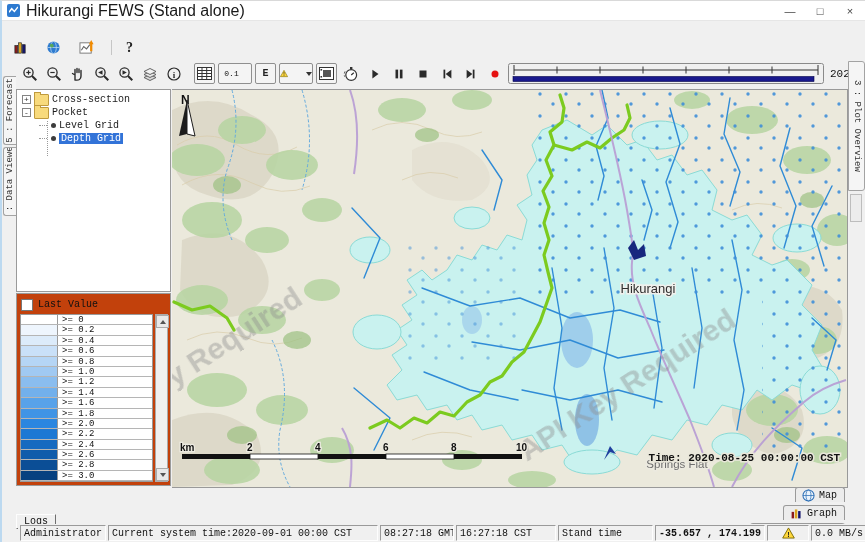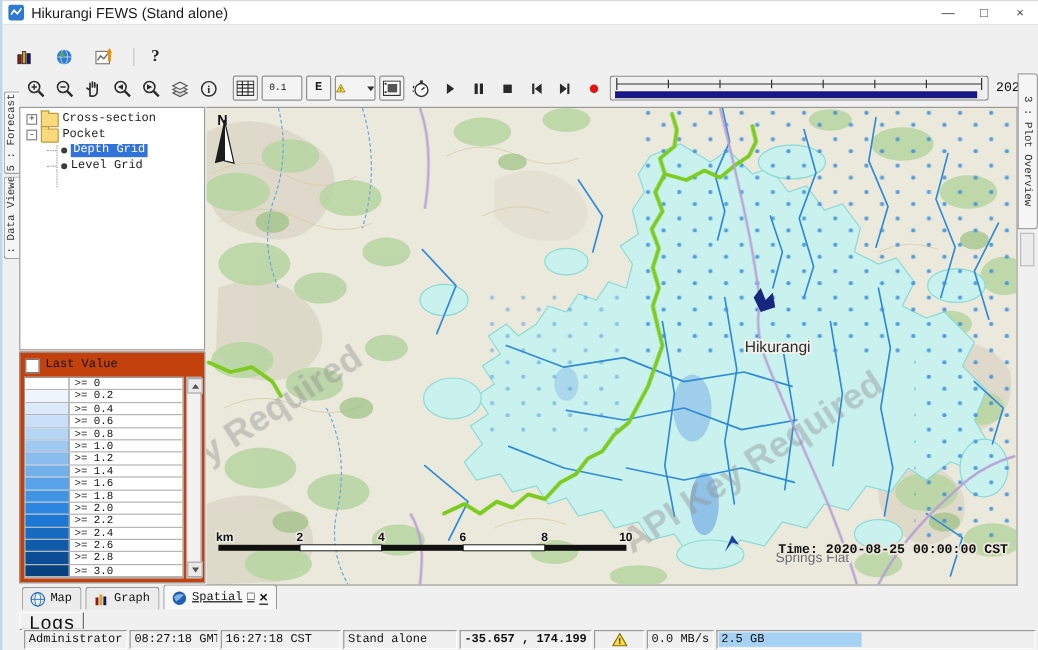--- a/index.html
+++ b/index.html
@@ -3,21 +3,21 @@
 <meta charset="utf-8">
 <style>
   html,body{margin:0;padding:0;background:#d8d8d8;}
   #app{position:relative;width:865px;height:542px;background:#f0f0f0;overflow:hidden;
        font-family:"Liberation Sans",sans-serif;box-sizing:border-box;
        border-left:2px solid #bcd9f0;border-top:1px solid #d9d9d9;}
   
   .titlebar{position:absolute;left:0;top:0;right:0;height:19px;background:#ffffff;
             display:flex;align-items:center;gap:6px;padding-left:5px;border-bottom:1px solid #e6e6e6;}
   .app-ico{width:13px;height:13px;background:#2d7ad0;border-radius:2px;display:inline-flex;align-items:center;justify-content:center;}
-  .title{font-size:12px;color:#1a1a1a;}
+  .title{font-size:16px;color:#1a1a1a;}
   .winbtns{margin-left:auto;display:flex;height:100%;}
   .winbtn{width:30px;display:flex;align-items:center;justify-content:center;font-size:11px;color:#444;}
   
   .menubar{position:absolute;left:0;top:19px;right:0;height:17px;display:flex;align-items:center;padding-left:4px;}
   .menu-item{font-size:12px;color:#111;padding:0 8px;}
   .toolbar1{position:absolute;left:0;top:36px;right:0;height:21px;display:flex;align-items:center;padding-left:8px;gap:12px;}
   .tb1-sep{width:1px;height:15px;background:#c6c6c6;margin:0 2px;}
   .help-q{font-size:14px;font-weight:bold;color:#222;font-family:"Liberation Serif",serif;}
   
   .map-toolbar{position:absolute;left:14px;top:57px;width:831px;height:31px;display:flex;align-items:center;gap:3px;padding:0 3px;}
@@ -62,28 +62,28 @@
   .leg-swatch{width:36px;border-right:1px solid #9a9a9a;flex:none;}
   .leg-label{font-family:"Liberation Mono",monospace;font-size:9px;line-height:10px;padding-left:4px;color:#111;white-space:nowrap;}
   .leg-scroll{position:absolute;right:2px;top:20px;bottom:3px;width:13px;background:#f1f1f1;border:1px solid #ababab;box-sizing:border-box;}
   .sarrow{position:absolute;left:0;width:11px;height:11px;background:#e9e9e9;border:1px solid #ababab;display:flex;align-items:center;justify-content:center;}
   .tri-up{width:0;height:0;border-left:3px solid transparent;border-right:3px solid transparent;border-bottom:4px solid #555;}
   .tri-dn{width:0;height:0;border-left:3px solid transparent;border-right:3px solid transparent;border-top:4px solid #555;}
   
   .map-area{position:absolute;left:170px;top:88px;width:675px;height:397px;border:1px solid #999;box-sizing:content-box;
             border-left:none;background:#ebe9dc;overflow:hidden;}
   
-  .bottom-tabbar{position:absolute;left:14px;top:486px;right:20px;height:21px;display:flex;align-items:flex-end;gap:3px;padding-left:2px;}
+  .bottom-tabbar{position:absolute;left:14px;top:486px;right:20px;height:21px;display:flex;align-items:flex-end;gap:3px;padding-left:2px;flex-direction:column;}
   .btab{display:flex;align-items:center;gap:4px;height:17px;border:1px solid #9a9a9a;border-bottom:none;border-radius:3px 3px 0 0;
         background:#ececec;padding:1px 7px 0 6px;font-family:"Liberation Mono",monospace;font-size:10px;color:#111;}
   .btab.active{background:#f8f8f8;height:19px;text-decoration:underline;}
   .tab-x{font-weight:bold;font-size:12px;line-height:10px;}
   .tab-sq{font-size:10px;line-height:10px;}
   .logs-row{position:absolute;left:14px;top:509px;height:16px;}
-  .logs-btn{font-family:"Liberation Mono",monospace;font-size:16px;color:#111;background:#f0f0f0;
+  .logs-btn{font-family:"Liberation Mono",monospace;font-size:10px;color:#111;background:#f0f0f0;
             border:1px solid;border-color:#fdfdfd #6f6f6f #6f6f6f #fdfdfd;padding:0 7px;height:15px;}
   .statusbar{position:absolute;left:16px;right:0;bottom:0;height:18px;background:#f0f0f0;display:flex;gap:2px;padding:1px 2px;box-sizing:border-box;}
   .scell{border:1px solid;border-color:#9a9a9a #fdfdfd #fdfdfd #9a9a9a;font-family:"Liberation Mono",monospace;font-size:10px;
          color:#111;display:flex;align-items:center;padding:0 3px;white-space:nowrap;overflow:hidden;position:relative;box-sizing:border-box;}
   .scell.icon-cell{justify-content:center;}
   .mem-fill{position:absolute;left:1px;top:1px;bottom:1px;width:45%;background:#a5d2f3;}
   .mem-txt{position:relative;}
   svg{display:block;}
 </style>
 </head>
@@ -291,25 +291,25 @@
       <span class="tfolder"></span>
       <span>Cross-section</span>
     </div>
     <div class="trow">
       <span class="texp">-</span>
       <span class="tfolder"></span>
       <span>Pocket</span>
     </div>
     <div class="trow tchild">
       <span class="tbullet"></span>
-      <span class="tsel">Depth Grid</span>
+      <span>Level Grid</span>
     </div>
     <div class="trow tchild">
       <span class="tbullet"></span>
-      <span>Level Grid</span>
+      <span class="tsel">Depth Grid</span>
     </div>
   </div>
 
   <div class="legend-panel">
     <div class="leg-header">
       <span class="checkbox"></span>
       <span>Last Value</span>
     </div>
     <div class="leg-list">
         <div class="leg-row">
@@ -591,23 +591,24 @@
       <span class="tab-x">×</span>
     </div>
   </div>
 
   <div class="logs-row">
     <button class="logs-btn">Logs</button>
   </div>
 
   <div class="statusbar">
     <div class="scell" style="flex:0 0 86px;">Administrator</div>
+    <div class="scell" style="flex:0 0 270px;">Current system time:2020-09-01 00:00 CST</div>
     <div class="scell" style="flex:0 0 74px;">08:27:18 GMT</div>
     <div class="scell" style="flex:0 0 100px;">16:27:18 CST</div>
-    <div class="scell" style="flex:0 0 95px;">Stand alone</div>
+    <div class="scell" style="flex:0 0 95px;">Stand time</div>
     <div class="scell" style="flex:0 0 110px;font-weight:bold;">-35.657 , 174.199</div>
     <div class="scell icon-cell" style="flex:0 0 42px;">
       <svg width="13" height="12" viewBox="0 0 14 13">
           <polygon points="7,1 13.3,12 0.7,12" fill="#ffd83d" stroke="#7a6800" stroke-width="1"></polygon>
           <text x="7" y="10.5" text-anchor="middle" font-size="8" font-weight="bold" fill="#222" font-family="Liberation Sans,sans-serif">!</text>
         </svg>
     </div>
     <div class="scell" style="flex:0 0 56px;">0.0 MB/s</div>
     <div class="scell" style="flex:1;">
       <span class="mem-fill"></span>

